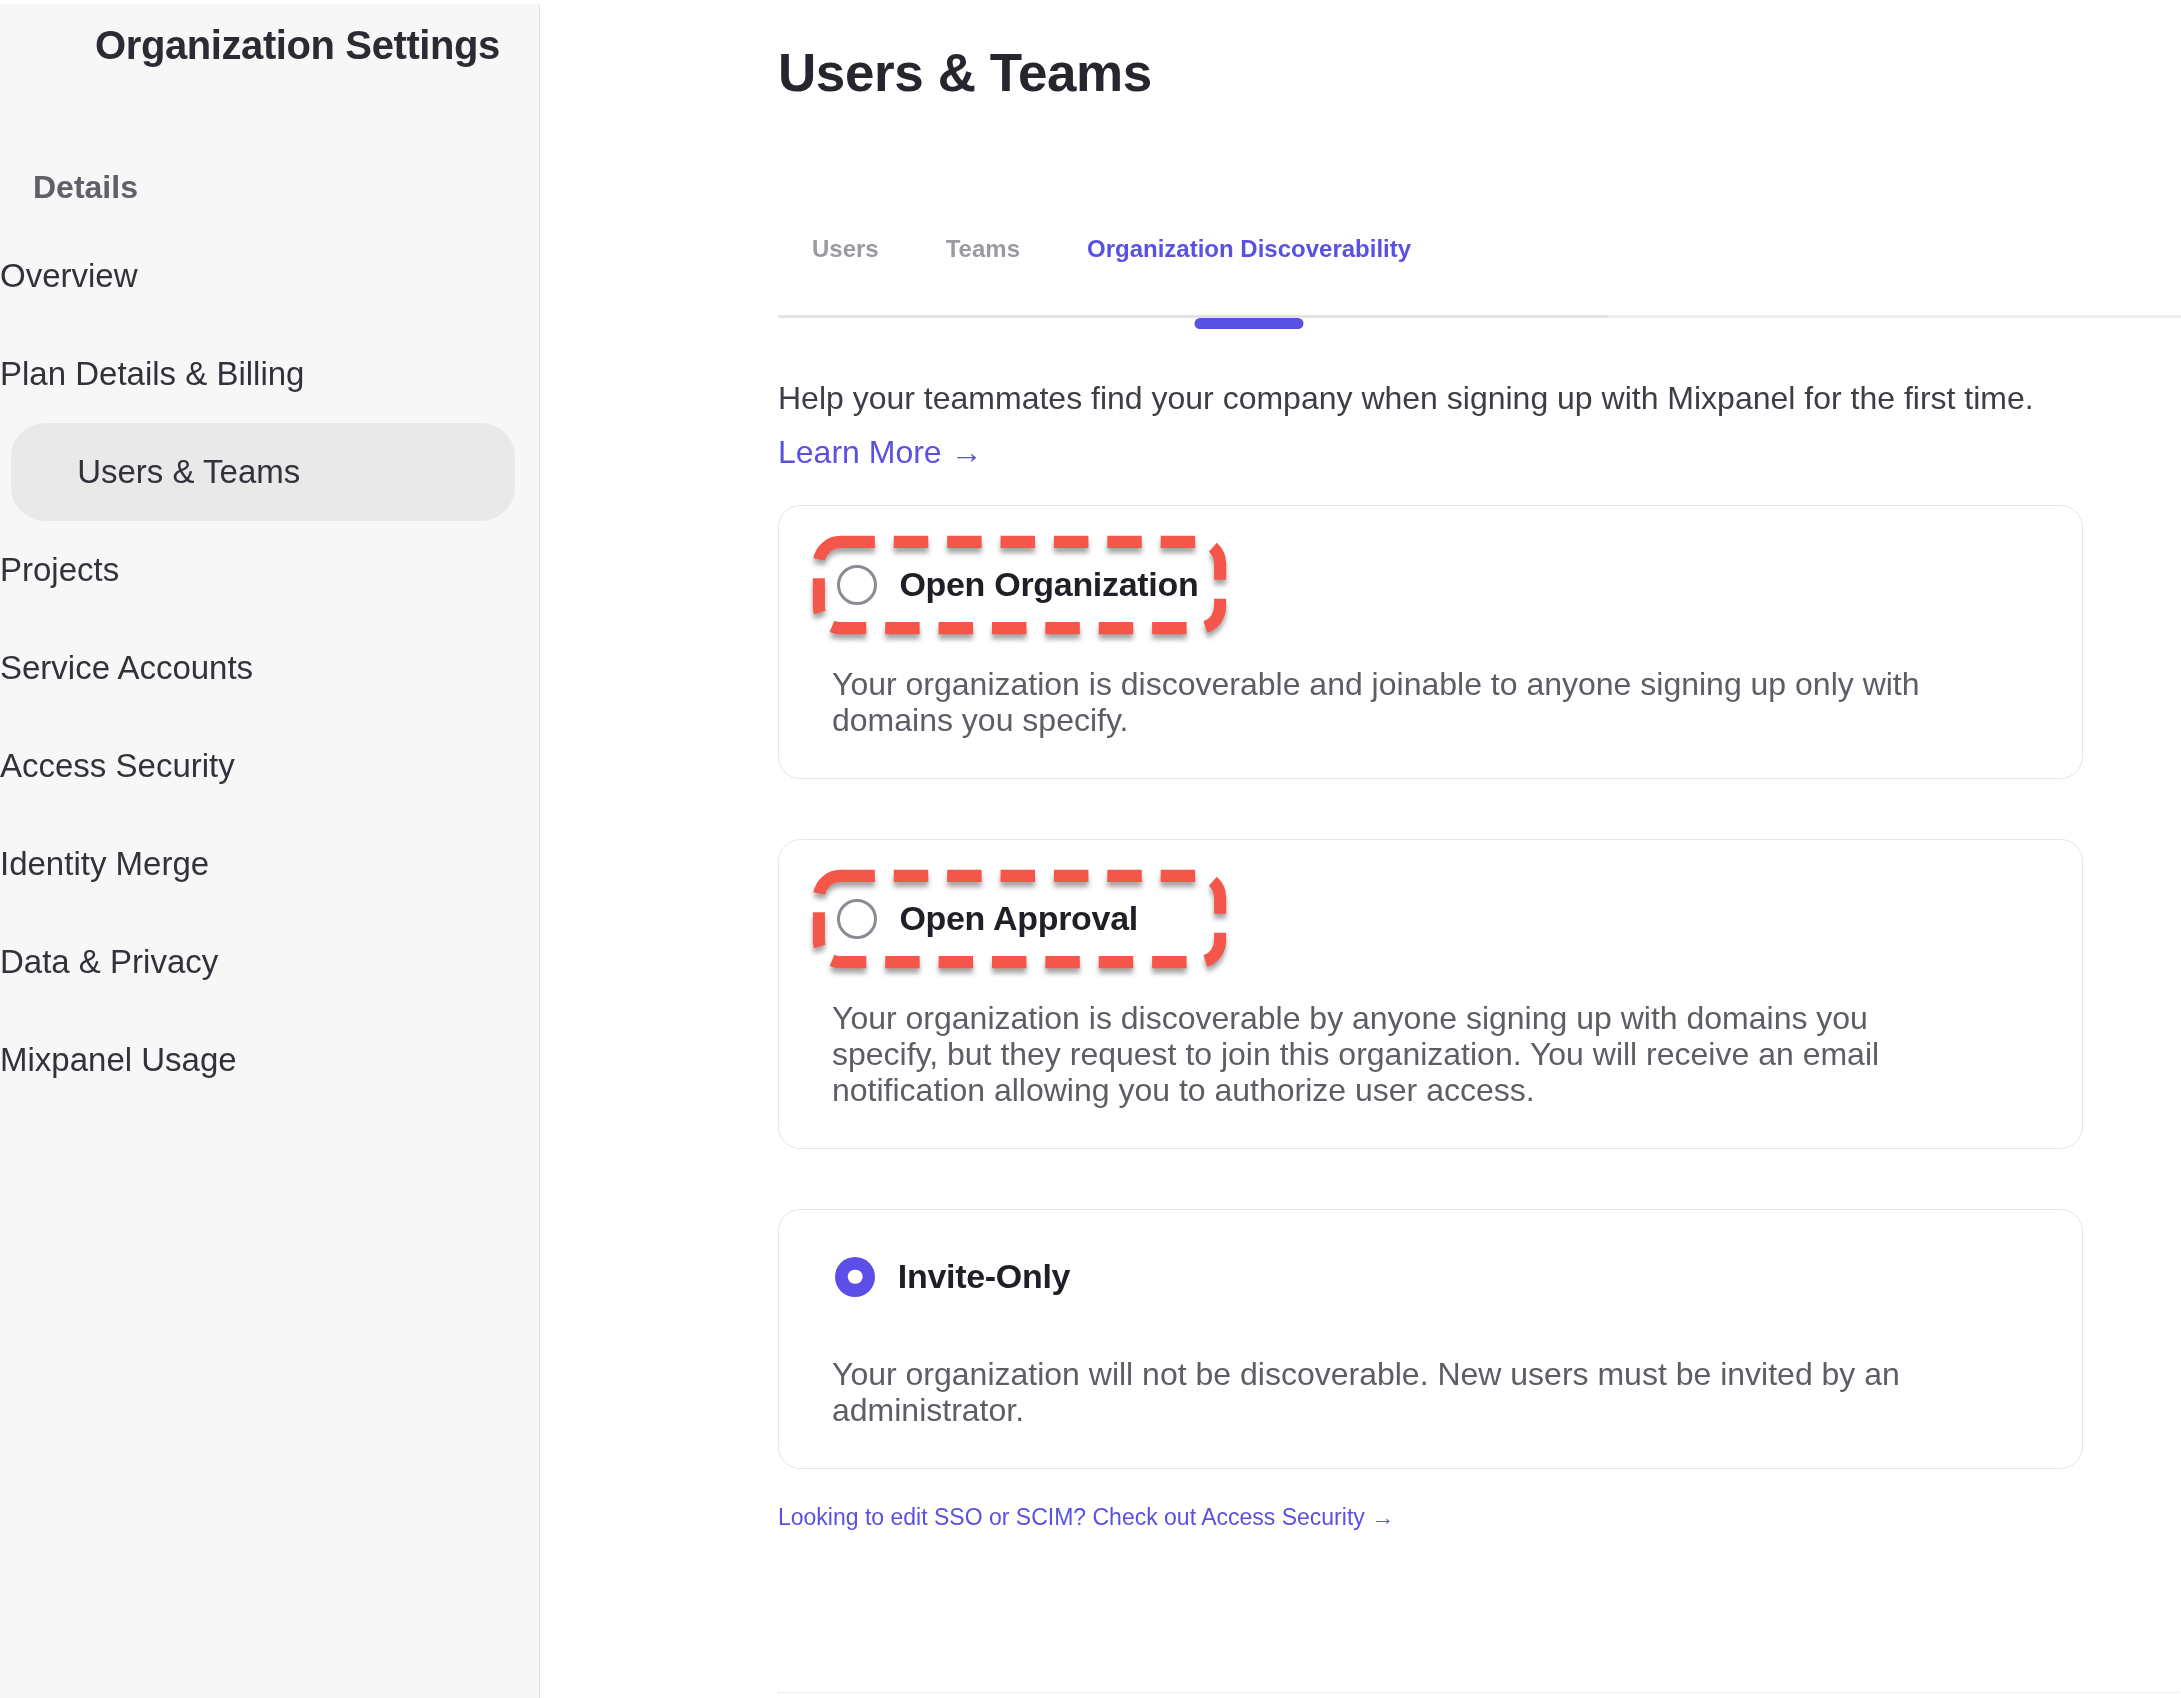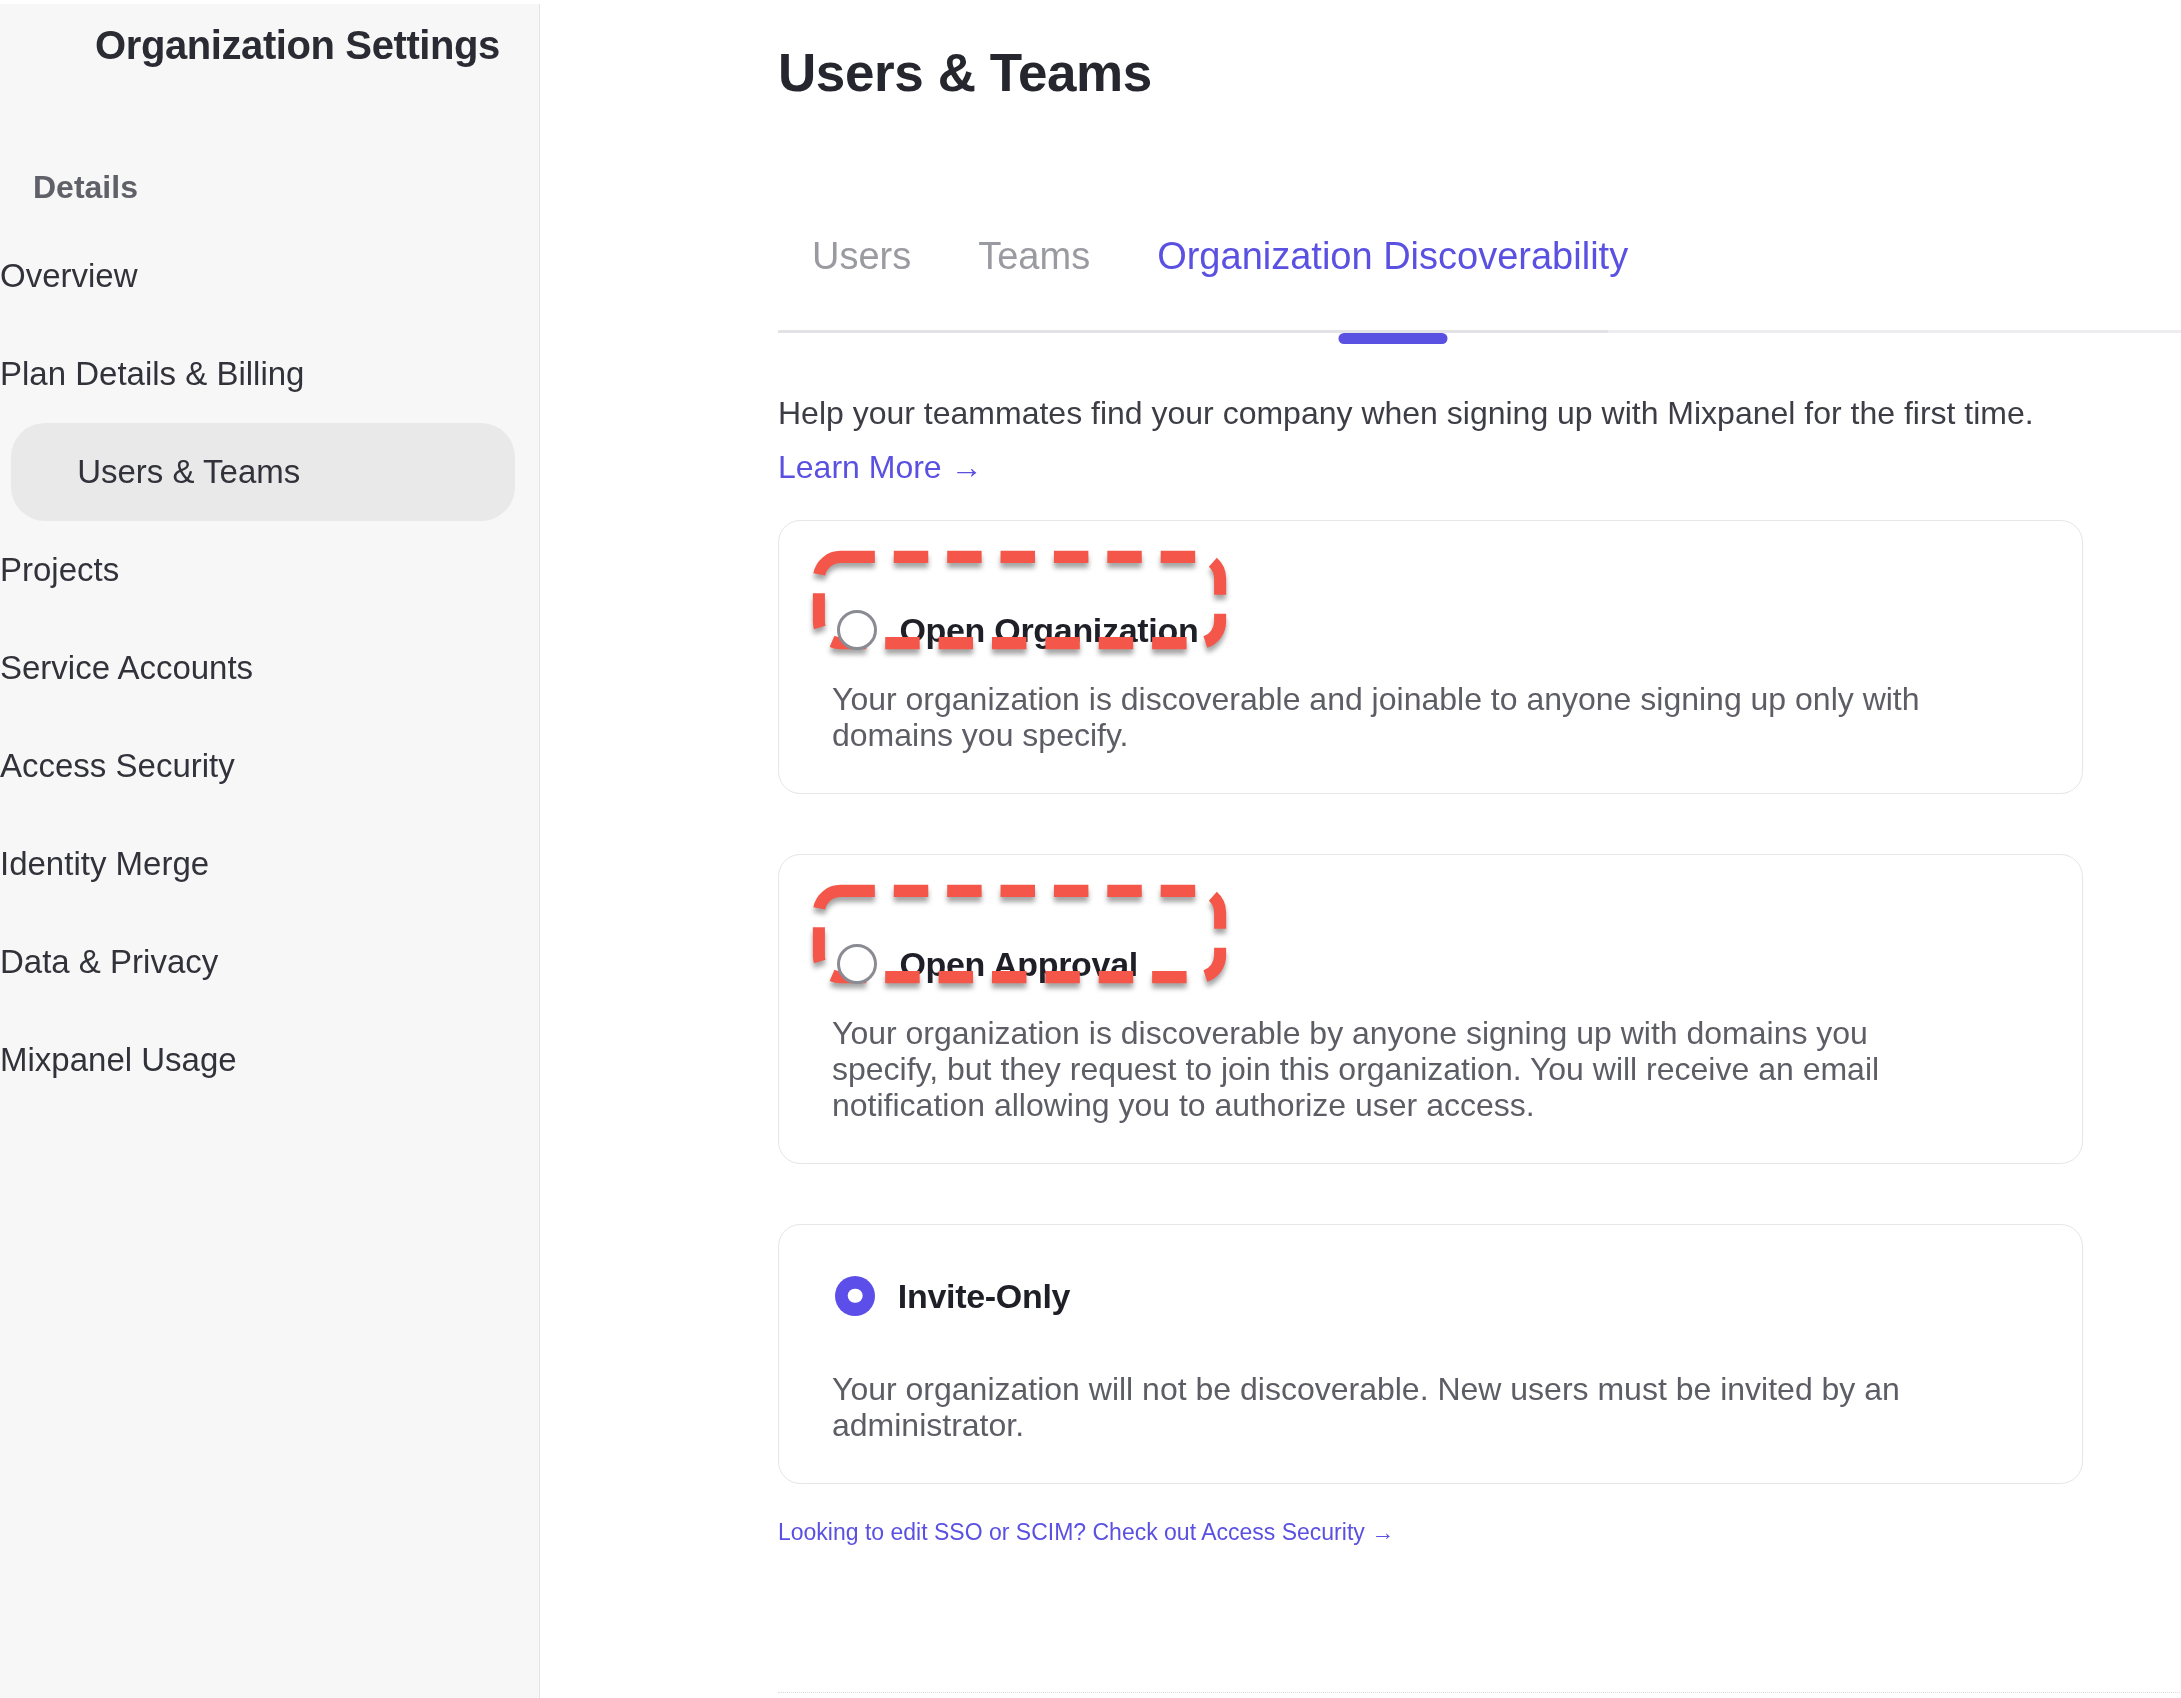--- a/index.html
+++ b/index.html
@@ -66,21 +66,21 @@
   .divider-light{
     position:absolute; left:0; right:0; bottom:0; height:2.6px;
     background:#ededf0;
   }
   .divider-dark{
     position:absolute; left:0; bottom:0; width:830px; height:2.6px;
     background:#e3e3e7;
   }
   .tabs{ display:inline-flex; gap:67px; }
   .tab{
-    font-size:38px; font-weight:400; color:var(--tab_inactive);
+    font-size:24px; font-weight:700; color:var(--tab_inactive);
     cursor:pointer; position:relative; white-space:nowrap;
   }
   .tab.active{ color:var(--accent); }
   .tab-indicator{
     position:absolute; bottom:-66px; left:50%; transform:translateX(-50%);
     width:109px; height:11.2px; border-radius:6px;
     background:var(--accent); z-index:2;
   }
   .intro{
     margin-top:62px;
@@ -97,21 +97,21 @@
     display:flex; flex-direction:column; gap:60px;
   }
   .option-card{
     border:1.7px solid var(--card_border);
     border-radius:22.4px;
     background:#fff;
     padding:29px 34px 40px 53px;
   }
   .option-header{
     position:relative;
-    display:flex; align-items:flex-end;
+    display:flex; align-items:center;
   }
   .option-header.boxed{
     width:415px; height:100px;
     margin-left:-20px; padding-left:25px;
   }
   .option-header.plain{
     margin-top:13.8px; height:48px; padding-left:3.4px;
   }
   .dash-box{
     position:absolute; inset:0; width:100%; height:100%;

